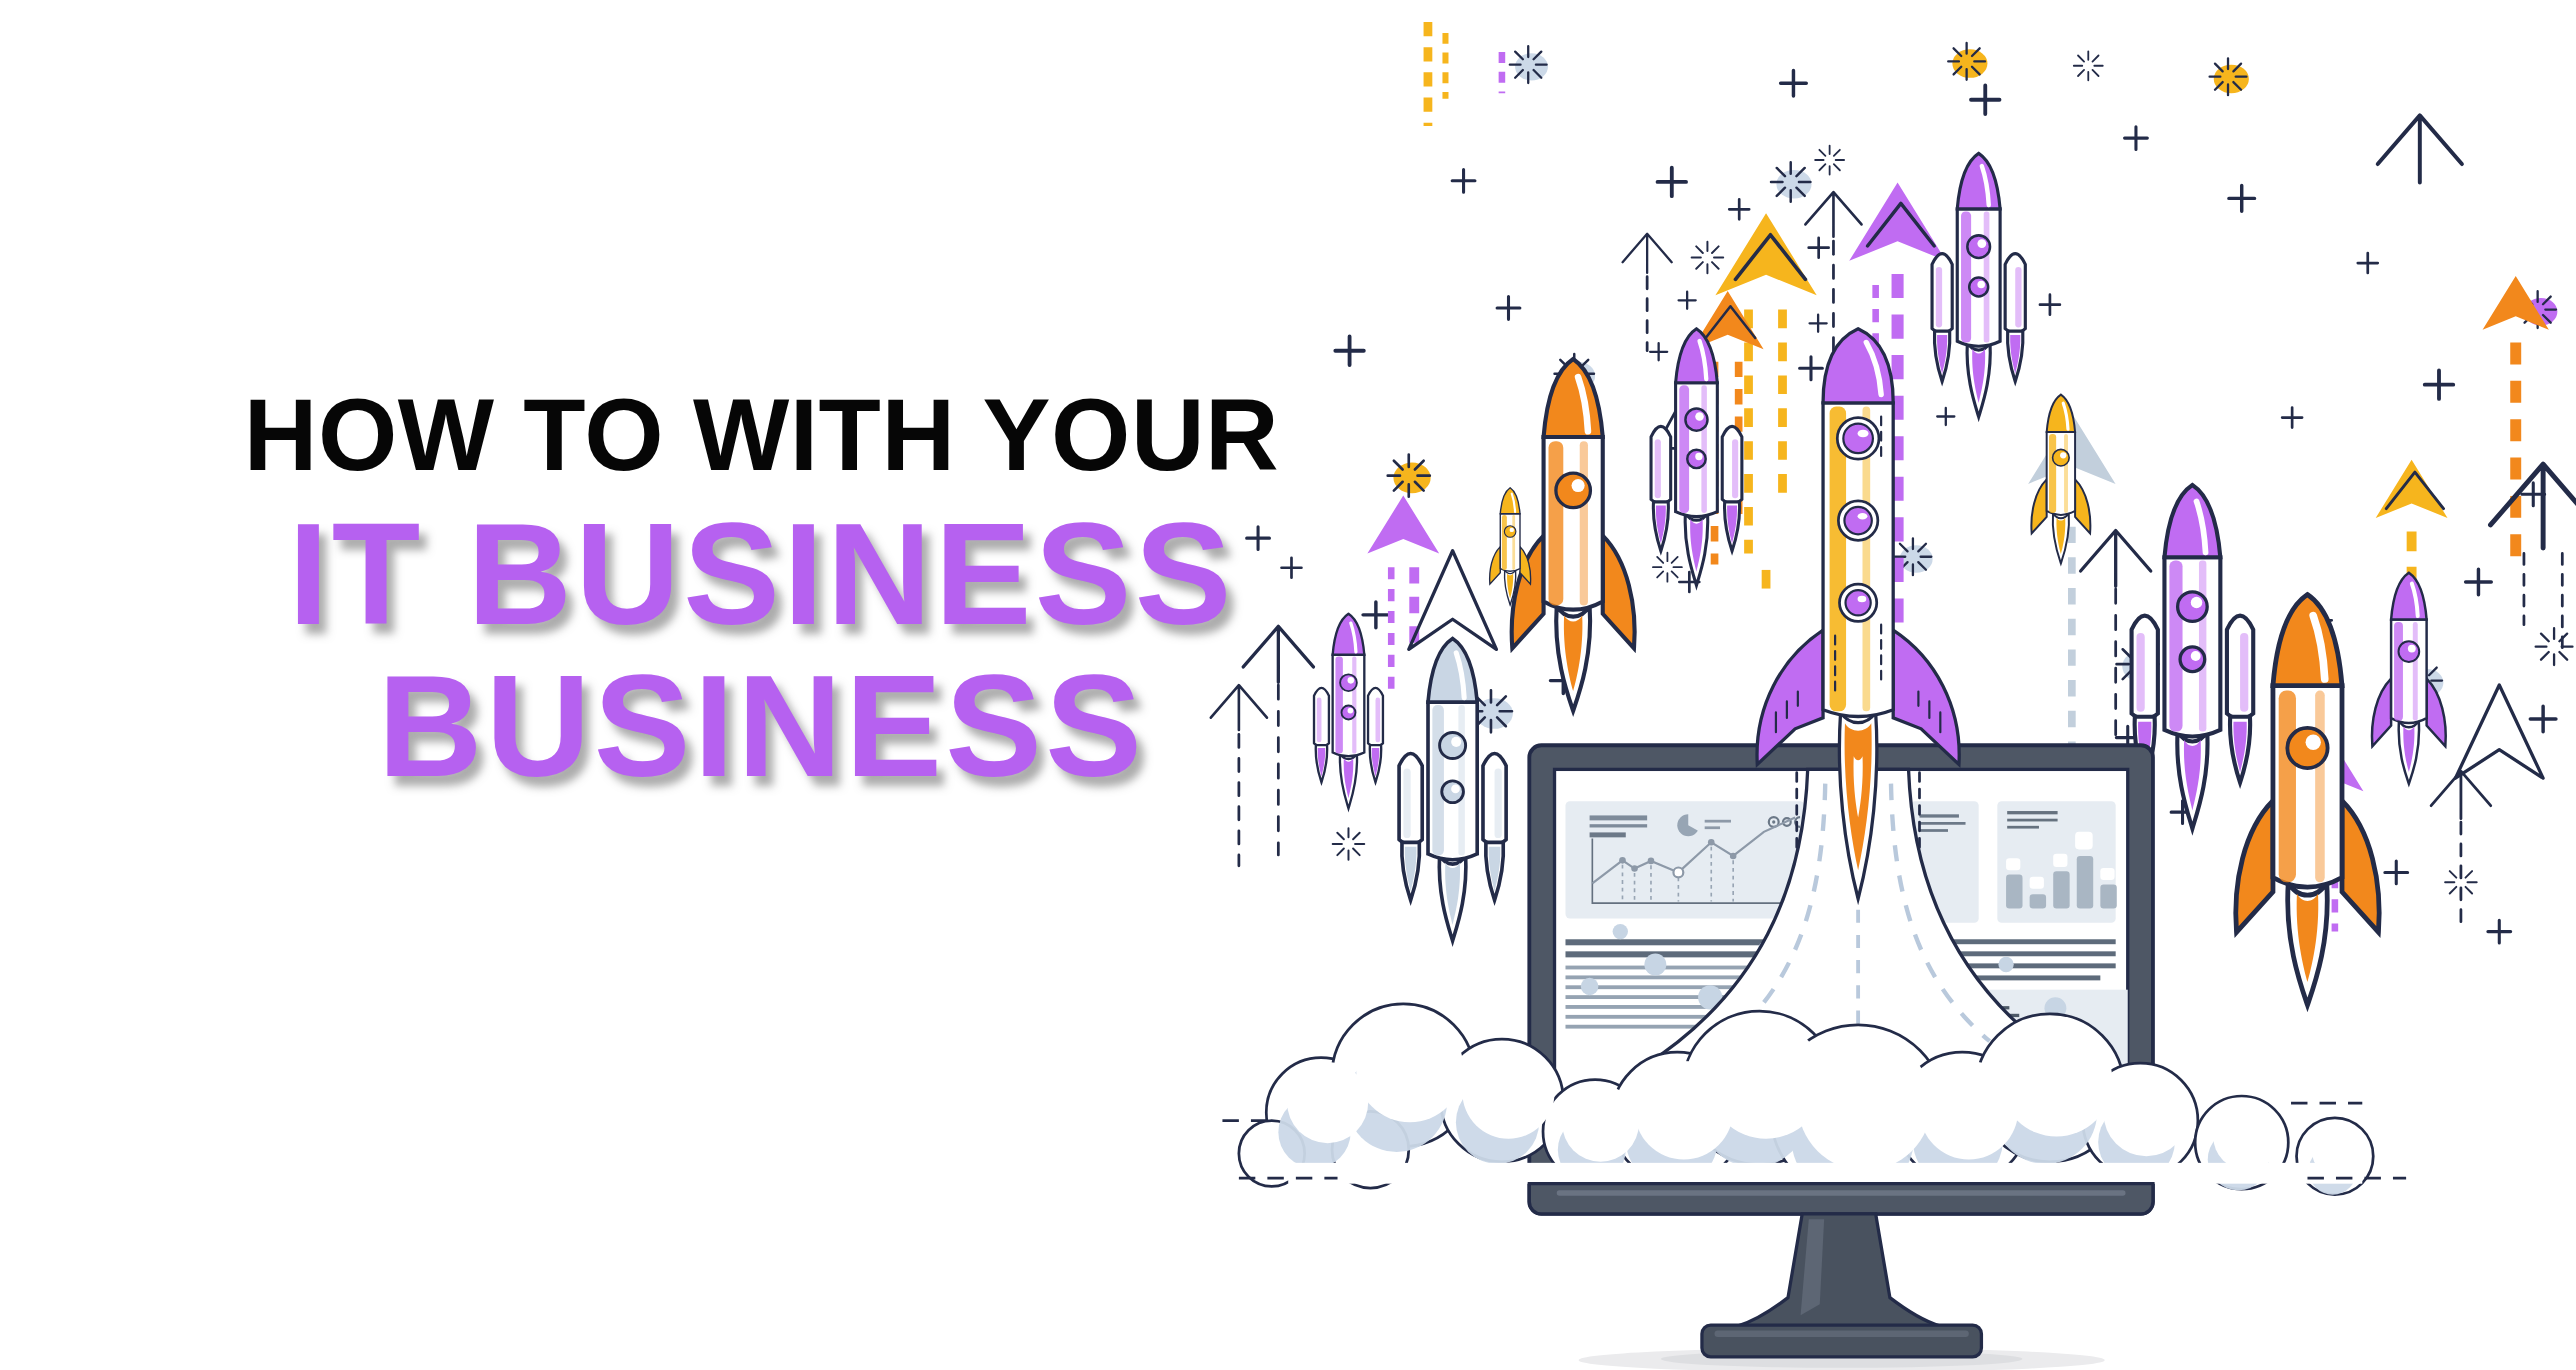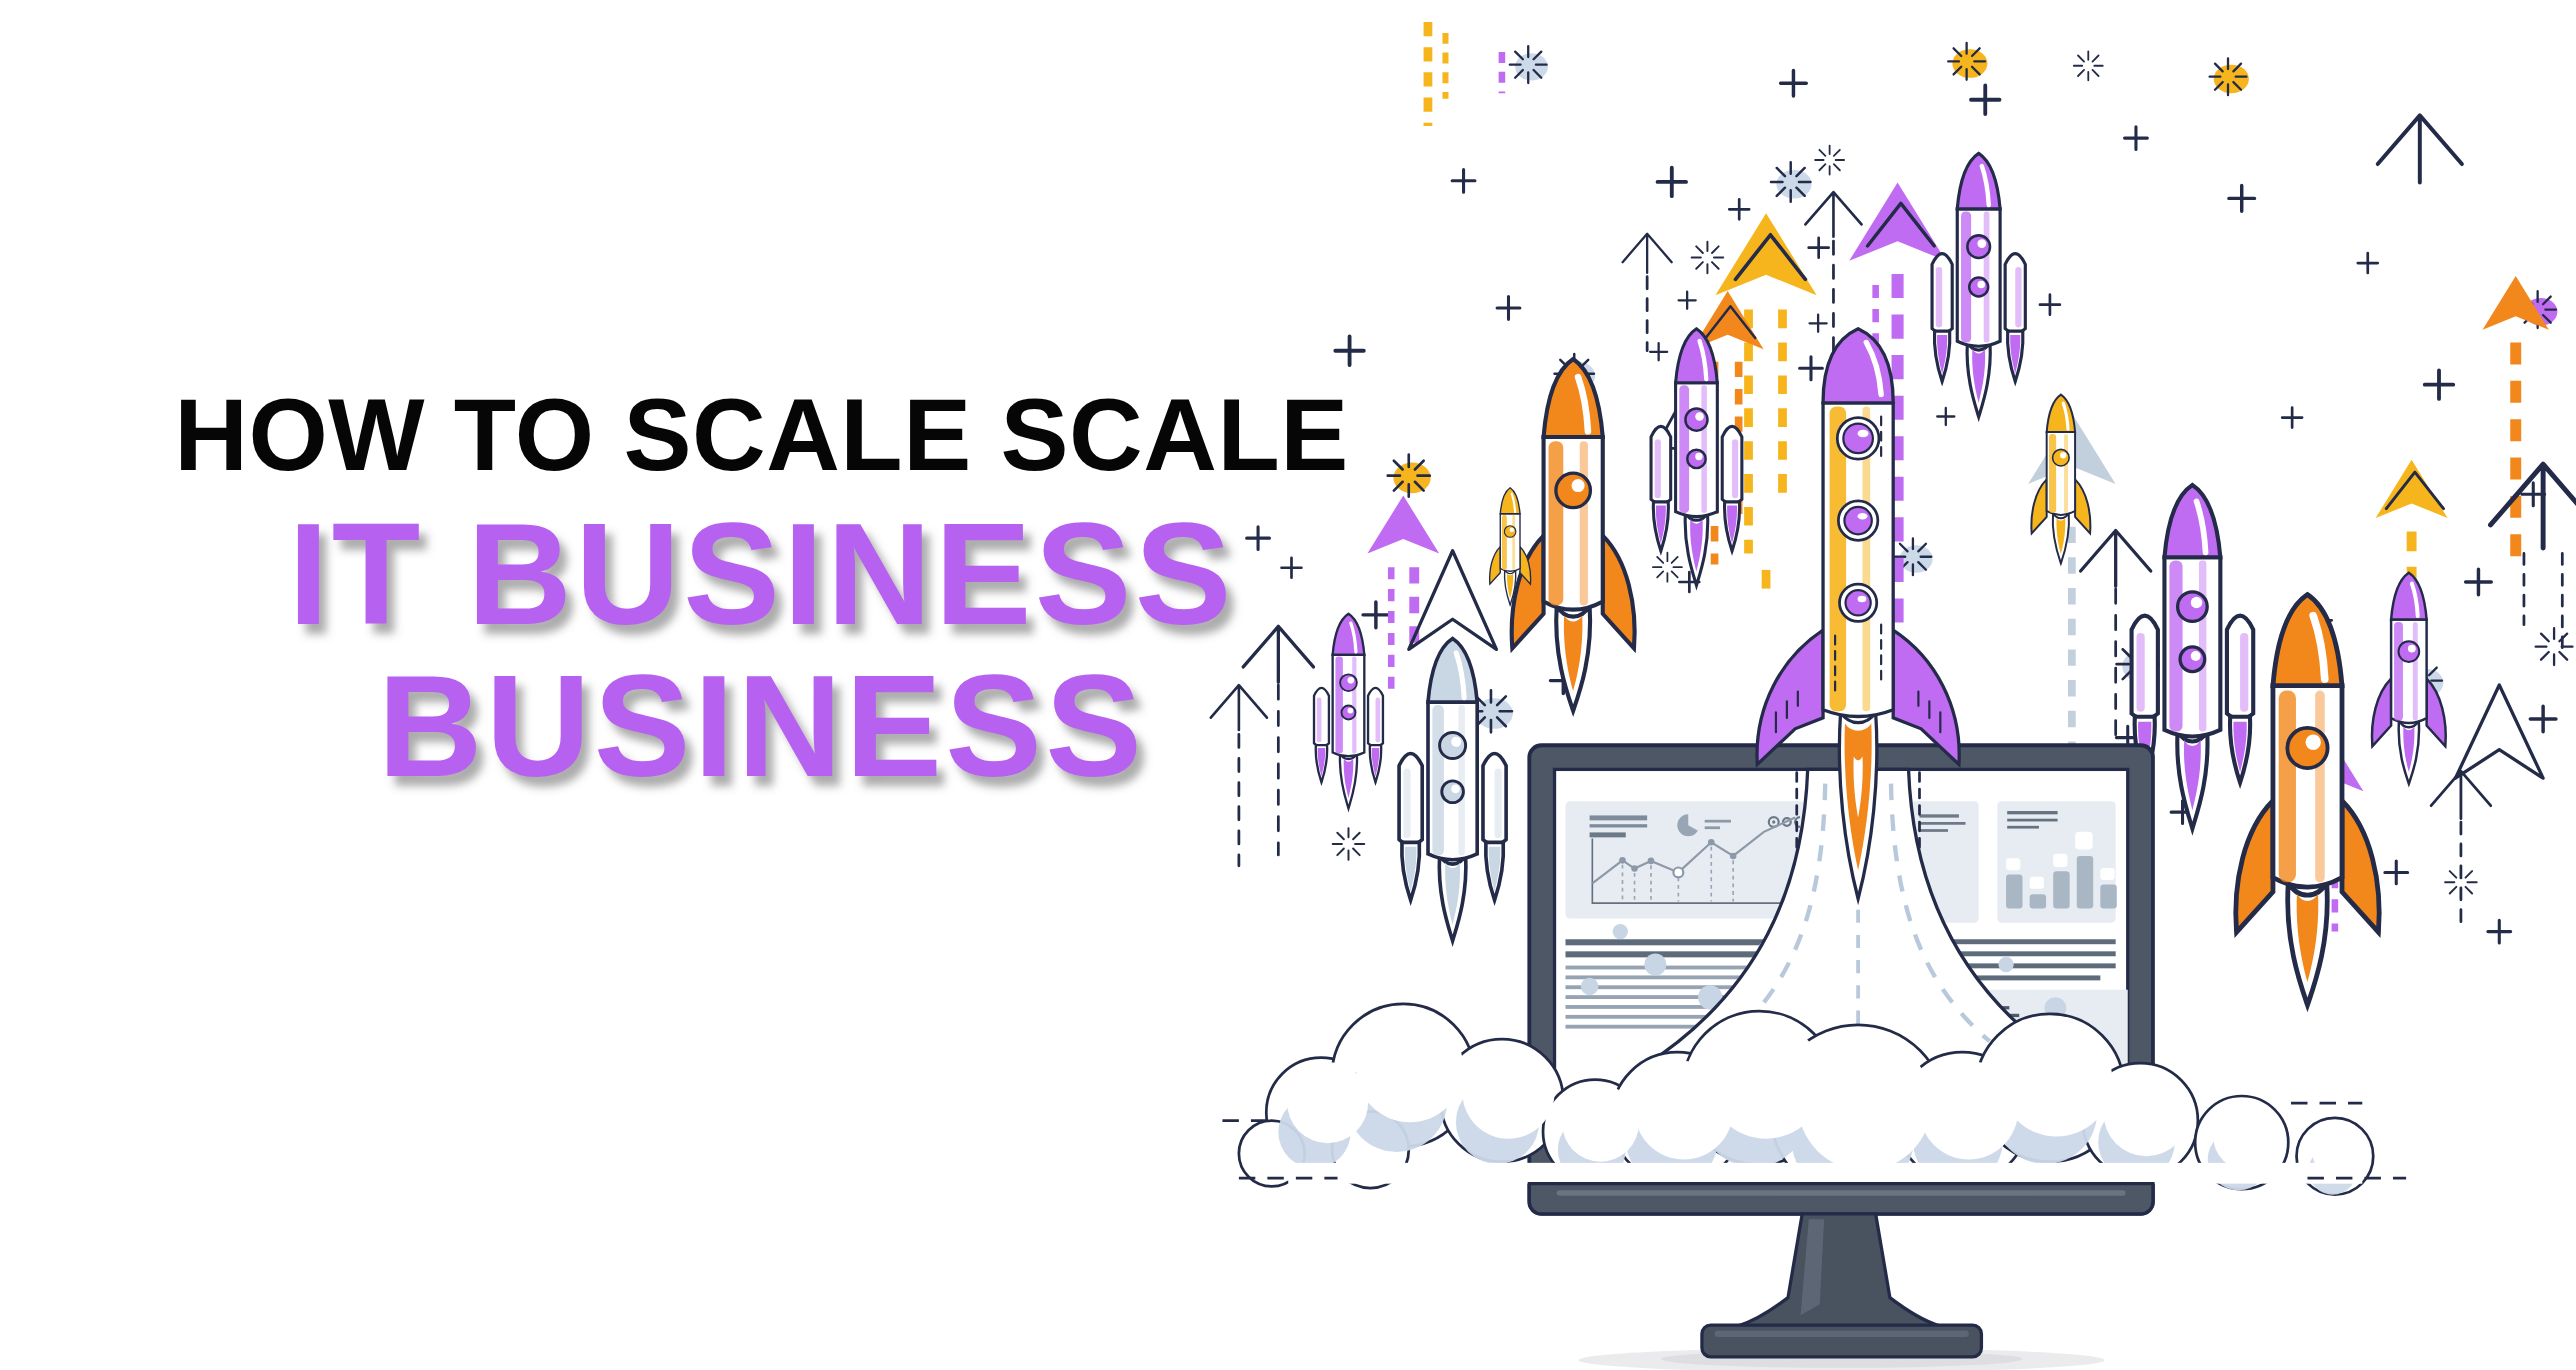--- a/index.html
+++ b/index.html
@@ -22,21 +22,21 @@
   .flameI{fill:var(--f,var(--a));}
   .port{fill:var(--a);stroke:#232b48;stroke-width:4;}
   .portin{fill:#ffffff;}
 </style>
 </head>
 <body>
 
 <div class="canvas">
 
   <div class="headline">
-    <div class="hl-black">HOW TO SCALE SCALE</div>
+    <div class="hl-black">HOW TO WITH YOUR</div>
     <div class="hl-purple">IT BUSINESS</div>
     <div class="hl-purple">BUSINESS</div>
   </div>
 
   <svg class="illo" viewBox="0 0 2500 2500" xmlns="http://www.w3.org/2000/svg">
     <defs>
       <g id="plus">
           <path class="ln" stroke-width="7" d="M-26,0H26M0,-26V26"></path>
         </g>
       <g id="spark">

